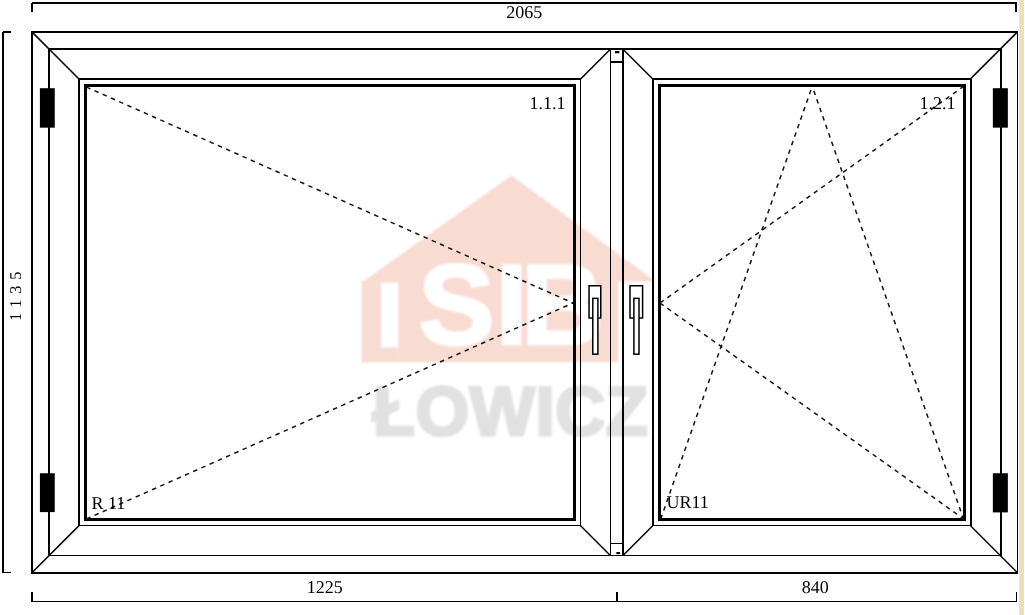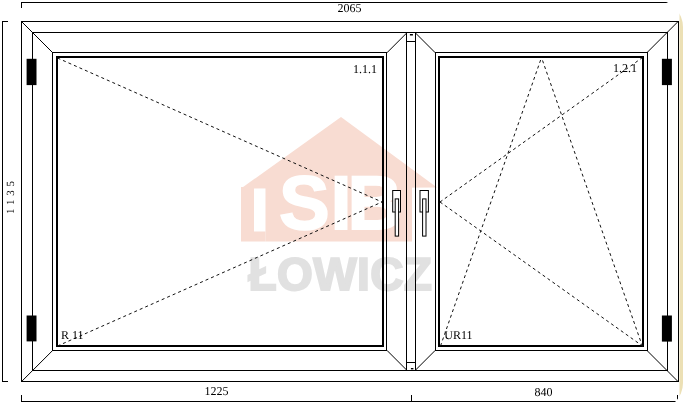--- a/index.html
+++ b/index.html
@@ -1,17 +1,17 @@
 <!DOCTYPE html>
 <html><head>
 <meta charset="utf-8">
 <style>
   html,body{margin:0;padding:0;background:#ffffff;}
   .stage{position:relative;width:683px;height:410px;overflow:hidden;background:#ffffff;
-         font-family:"Liberation Serif", serif;border-radius:27px;}
+         font-family:"Liberation Serif", serif;}
   svg{opacity:0.999;} svg text{text-rendering:geometricPrecision;}
 </style>
 </head>
 <body>
 <div class="stage">
 <svg width="683" height="410" viewBox="0 0 683 410">
   <defs>
         <filter id="wmblur" x="-5%" y="-5%" width="110%" height="110%">
           <feGaussianBlur stdDeviation="0.55"></feGaussianBlur>
         </filter>

